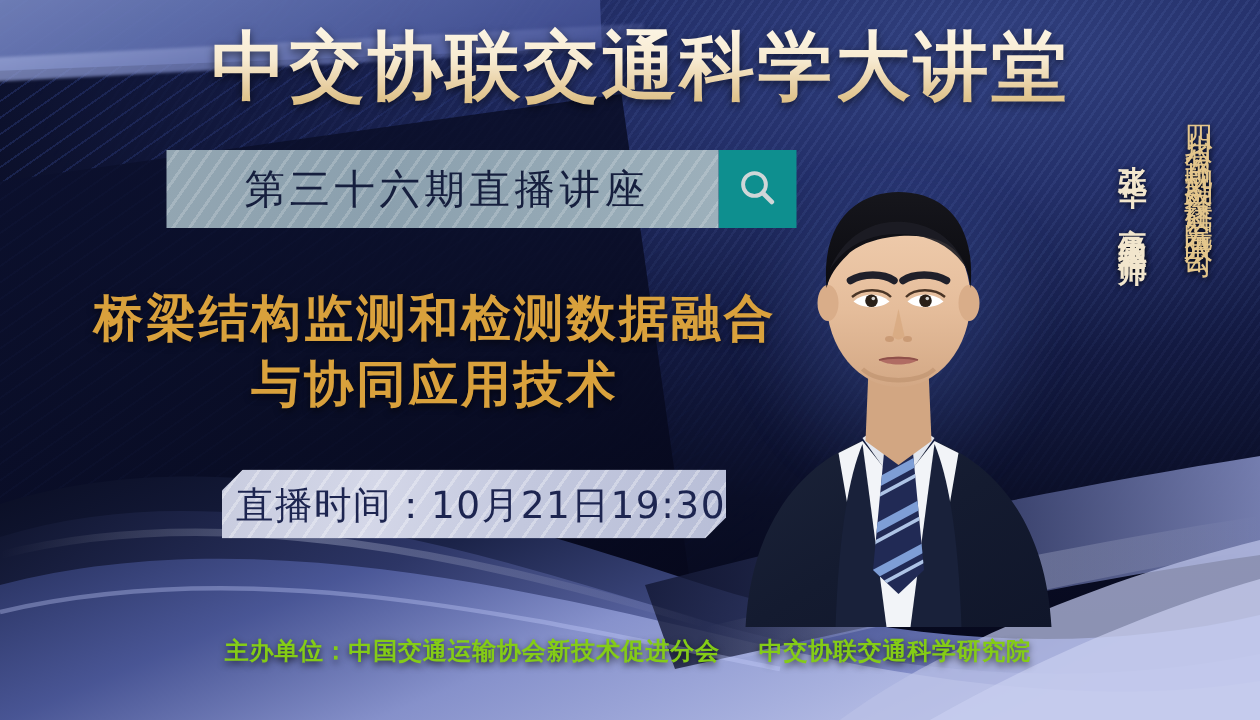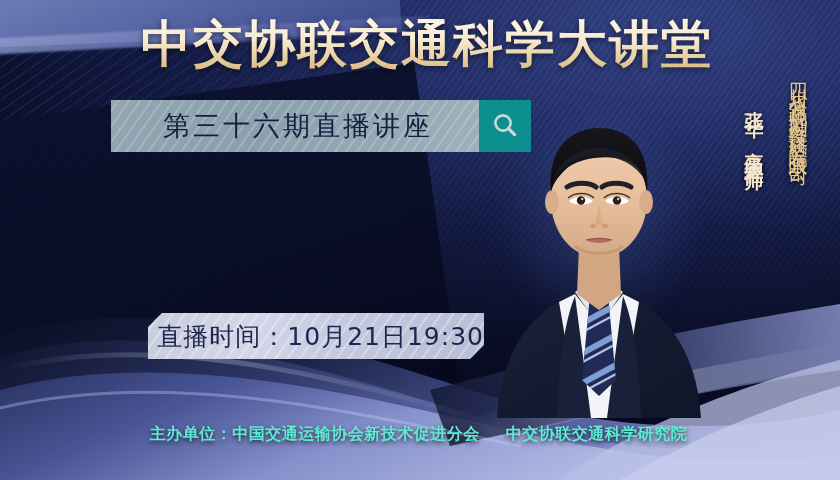--- a/index.html
+++ b/index.html
@@ -190,21 +190,21 @@
     letter-spacing:5px;
     color:#e4c68c;
     font-weight:400;
     text-shadow:0 1px 4px rgba(0,0,0,.7);
   }
 
   
   .footer{
     position:absolute;left:0;right:3px;top:424px;
     text-align:center;
-    color:#5eead4;
+    color:#84cc16;
     font-size:16px;
     font-weight:700;
     letter-spacing:.5px;
     font-family:"DejaVu Sans","Liberation Sans",sans-serif;
     text-shadow:0 2px 5px rgba(0,0,0,.7);
   }
   .footer .org2{margin-left:26px;}
 </style>
 </head>
 <body>
@@ -274,20 +274,24 @@
     <div class="sb-search">
       <span>
         <svg width="30" height="30" viewBox="0 0 30 30">
           <circle cx="13" cy="12" r="7.6" fill="none" stroke="#cfd6d8" stroke-width="2.6"></circle>
           <line x1="18.5" y1="17.6" x2="24.5" y2="23.6" stroke="#cfd6d8" stroke-width="3.2" stroke-linecap="round"></line>
         </svg>
       </span>
     </div>
   </div>
 
+  <div class="topic">
+    <div>桥梁结构监测和检测数据融合</div>
+    <div>与协同应用技术</div>
+  </div>
 
   <div class="time-pill">
     <span class="time-text">直播时间：10月21日19:30</span>
   </div>
 
   <div class="portrait">
     <svg viewBox="0 0 236 330" preserveAspectRatio="xMidYMax meet">
       <defs>
         <linearGradient id="skin" x1="0" y1="0" x2="0" y2="1">
           <stop offset="0" stop-color="#f0cdae"></stop>

